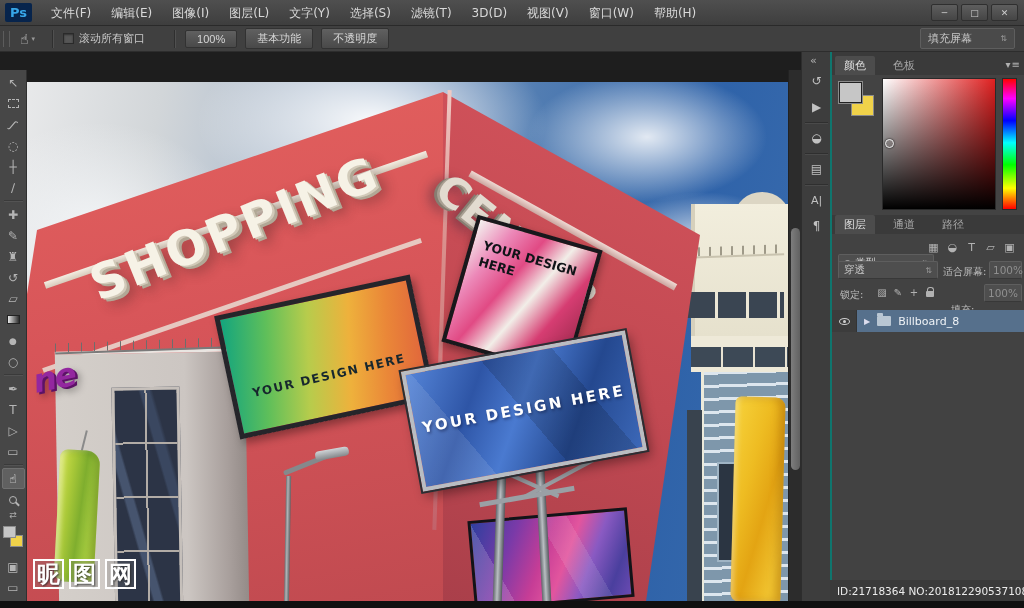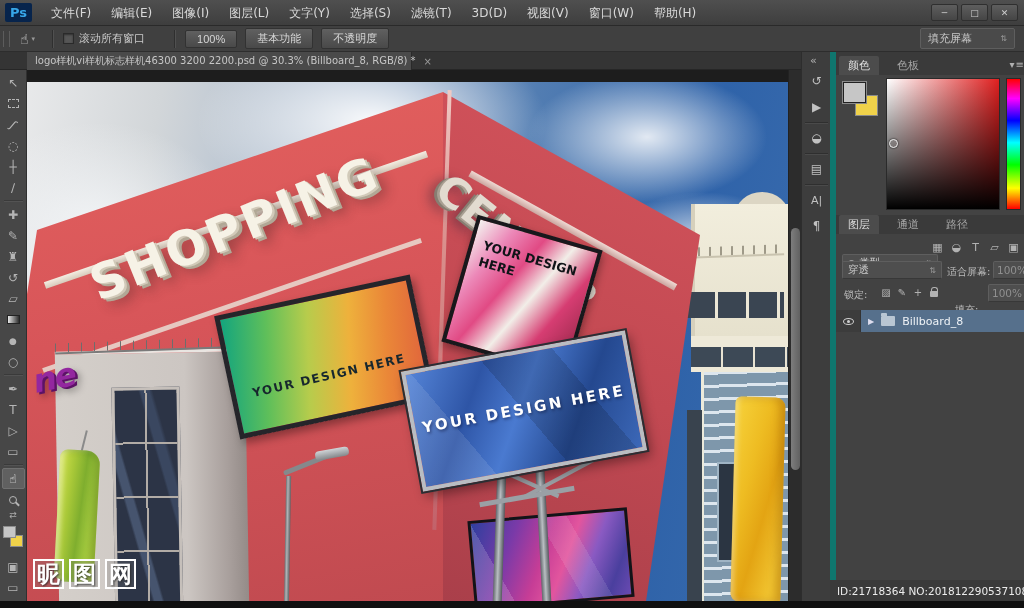--- a/index.html
+++ b/index.html
@@ -179,21 +179,21 @@
 
 .vscroll { position:absolute; left:788px; top:70px; width:13px; height:538px; background:#2c2c2c; border-left:1px solid #222; }
 .vthumb { position:absolute; left:2px; top:158px; width:9px; height:242px; border-radius:5px;
   background:linear-gradient(90deg,#7d7d7d,#616161); }
 .dock { position:absolute; left:801px; top:52px; width:29px; height:556px; background:#3d3d3d; border-left:1px solid #2d2d2d; }
 .dock-collapse { position:absolute; left:8px; top:2px; color:#b5b5b5; font-size:11px; }
 .dock-icon { position:absolute; left:0; width:29px; height:26px; display:flex; align-items:center;
   justify-content:center; color:#c2c2c2; font-size:12px; }
 .dock-sep { position:absolute; left:3px; width:23px; border-top:1px solid #2f2f2f; border-bottom:1px solid #4a4a4a; }
 
-.panels { position:absolute; left:830px; top:52px; width:194px; height:556px; background:#3a3a3a; border-left:6px solid #0f766e; }
+.panels { position:absolute; left:830px; top:52px; width:194px; height:556px; background:#3a3a3a; border-left:2px solid #0f766e; }
 .ptabs { position:absolute; left:0; width:194px; height:19px; }
 .ptab { position:absolute; top:0; height:19px; padding:0 9px; font-size:11px; line-height:19px; color:#a5a5a5; }
 .ptab.active { background:#4c4c4c; color:#ddd; border-radius:2px 2px 0 0; }
 .pmenu { position:absolute; right:5px; top:3px; color:#b0b0b0; font-size:10px; letter-spacing:1px; }
 .color-content { position:absolute; left:0; top:23px; width:194px; height:140px; background:#434343; }
 .cp-fg { position:absolute; left:7px; top:7px; width:23px; height:21px; border:1px solid #222; outline:1px solid #8a8a8a; z-index:2; }
 .cp-bg { position:absolute; left:19px; top:20px; width:23px; height:21px; border:1px solid #8a8a8a; }
 .cfield { position:absolute; left:50px; top:3px; width:114px; height:132px; border:1px solid #2a2a2a;
   background:linear-gradient(to top,#000,rgba(0,0,0,0)),linear-gradient(to right,#fff,#e02020); }
 .ccursor { position:absolute; left:2px; top:60px; width:9px; height:9px; border:1.5px solid #eee;
@@ -264,26 +264,20 @@
     <div class="opt-sep"></div>
     <button class="opt-btn">100%</button>
     <button class="opt-btn">基本功能</button>
     <button class="opt-btn">不透明度</button>
     <div class="workspace">
       <span>填充屏幕</span>
       <span class="ud">⇅</span>
     </div>
   </div>
 
-  <div class="tabbar">
-    <div class="doc-tab">
-      <span>logo样机vi样机标志样机46300 3200 2200.psd @ 30.3% (Billboard_8, RGB/8) *</span>
-      <span class="tab-close">×</span>
-    </div>
-  </div>
 
   <div class="toolbar">
     <div class="tool">
         <span>↖</span>
       </div>
     <div class="tool">
         <span class="marquee-box"></span>
       </div>
     <div class="tool">
         <span style="transform:rotate(40deg)">ʃ</span>

